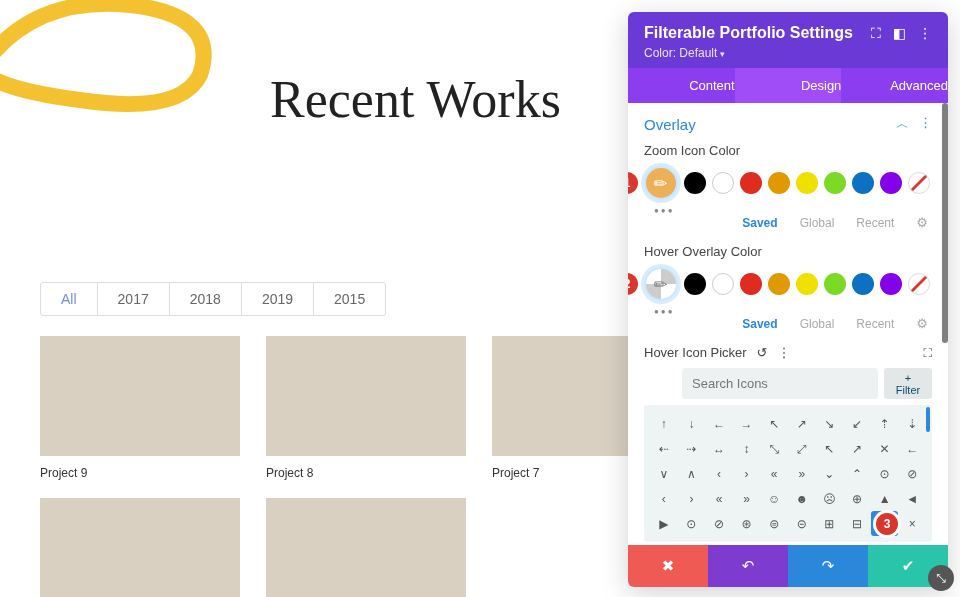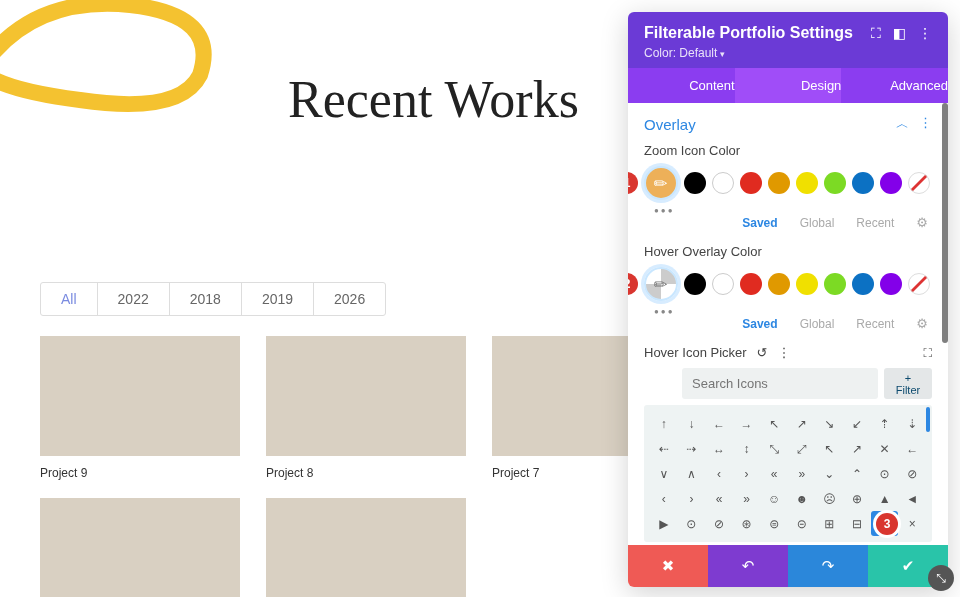--- a/index.html
+++ b/index.html
@@ -3,21 +3,21 @@
 <meta charset="utf-8">
 <style>
 * { margin: 0; padding: 0; box-sizing: border-box; font-family: -apple-system, BlinkMacSystemFont, "Segoe UI", Arial, sans-serif; }
 body { background: #fff; width: 960px; height: 597px; position: relative; overflow: hidden; }
 
 
 .brush { position: absolute; top: -10px; left: -30px; width: 260px; height: 130px; }
 .brush svg { width: 100%; height: 100%; }
 
 
-.heading { position: absolute; top: 70px; left: 288px; font-family: Georgia, "Times New Roman", serif; font-size: 52px; font-weight: 400; color: #222; }
+.heading { position: absolute; top: 70px; left: 270px; font-family: Georgia, "Times New Roman", serif; font-size: 52px; font-weight: 400; color: #222; }
 
 
 .filters { position: absolute; top: 282px; left: 40px; display: flex; border: 1px solid #ddd; border-radius: 3px; }
 .filters .tab { padding: 8px 20px; font-size: 14px; color: #666; border-right: 1px solid #ddd; cursor: pointer; }
 .filters .tab:last-child { border-right: none; }
 .filters .tab.active { color: #7a8be0; }
 
 
 .grid { position: absolute; top: 336px; left: 40px; display: grid; grid-template-columns: repeat(3, 200px); gap: 18px 26px; }
 .item .thumb { width: 200px; height: 120px; background: #d9d0c2; display: block; }
@@ -113,24 +113,24 @@
 <div class="brush">
   <svg viewBox="0 0 260 130">
       <path d="M10 80 Q 60 5 160 15 Q 250 25 230 85 Q 210 125 110 110 Q 30 100 10 80 Z" fill="none" stroke="#f4c230" stroke-width="16" stroke-linecap="round"></path>
     </svg>
 </div>
 
 <h1 class="heading">Recent Works</h1>
 
 <div class="filters">
   <div class="tab active">All</div>
-  <div class="tab">2022</div>
+  <div class="tab">2017</div>
   <div class="tab">2018</div>
   <div class="tab">2019</div>
-  <div class="tab">2026</div>
+  <div class="tab">2015</div>
 </div>
 
 <div class="grid">
   <div class="item">
     <span class="thumb p9"></span>
     <div class="title">Project 9</div>
   </div>
   <div class="item">
     <span class="thumb p8"></span>
     <div class="title">Project 8</div>

